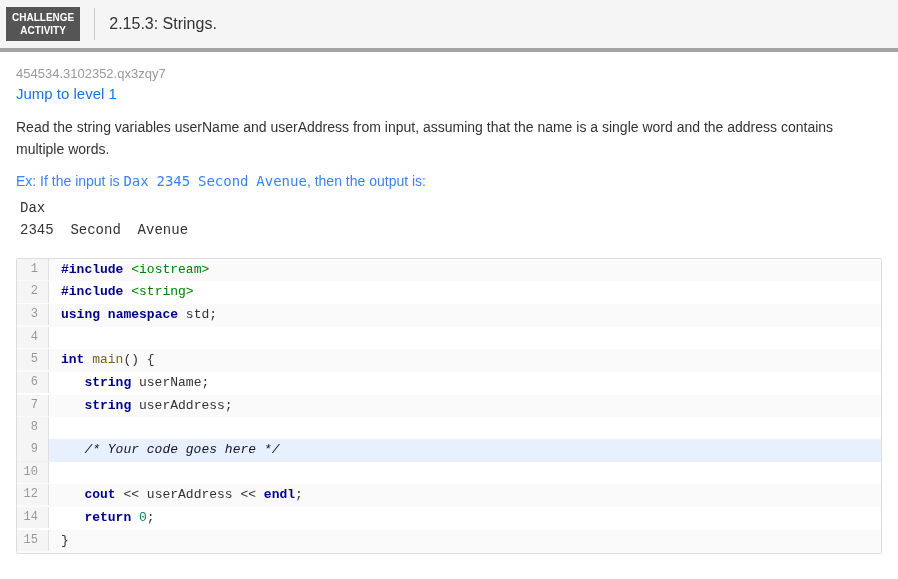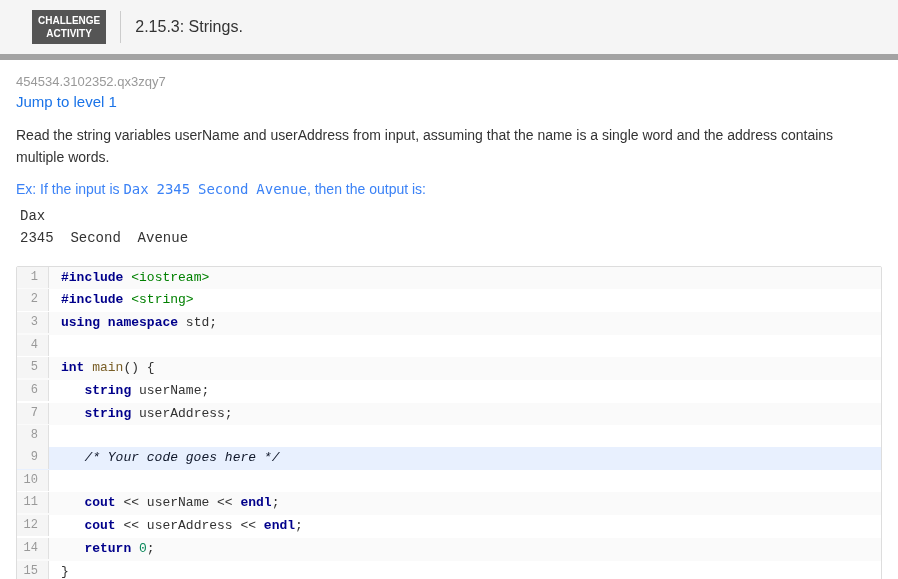--- a/index.html
+++ b/index.html
@@ -10,23 +10,23 @@
       color: #333;
       width: 898px;
       min-height: 579px;
     }
 
     
     .header {
       display: flex;
       align-items: center;
       background: #f5f5f5;
-      border-bottom: 6px solid #a3a3a3;
-      padding: 8px 32px;
-      height: 60px;
+      border-bottom: 4px solid #a3a3a3;
+      padding: 8px 6px;
+      height: 52px;
     }
     .header-badge {
       background: #555;
       color: #fff;
       font-size: 10px;
       font-weight: bold;
       padding: 4px 6px;
       text-transform: uppercase;
       line-height: 1.3;
       min-width: 60px;
@@ -204,24 +204,20 @@
     </div>
     <div class="code-line highlighted">
       <span class="line-num">9</span>
       <span class="code-content">   <span class="cmt">/* Your code goes here */</span></span>
     </div>
     <div class="code-line">
       <span class="line-num">10</span>
       <span class="code-content"></span>
     </div>
     <div class="code-line">
-      <span class="line-num">11</span>
-      <span class="code-content">   <span class="kw">cout</span> &lt;&lt; userName &lt;&lt; <span class="kw">endl</span>;</span>
-    </div>
-    <div class="code-line">
       <span class="line-num">12</span>
       <span class="code-content">   <span class="kw">cout</span> &lt;&lt; userAddress &lt;&lt; <span class="kw">endl</span>;</span>
     </div>
     <div class="code-line">
       <span class="line-num">14</span>
       <span class="code-content">   <span class="kw">return</span> <span class="num">0</span>;</span>
     </div>
     <div class="code-line">
       <span class="line-num">15</span>
       <span class="code-content">}</span>

